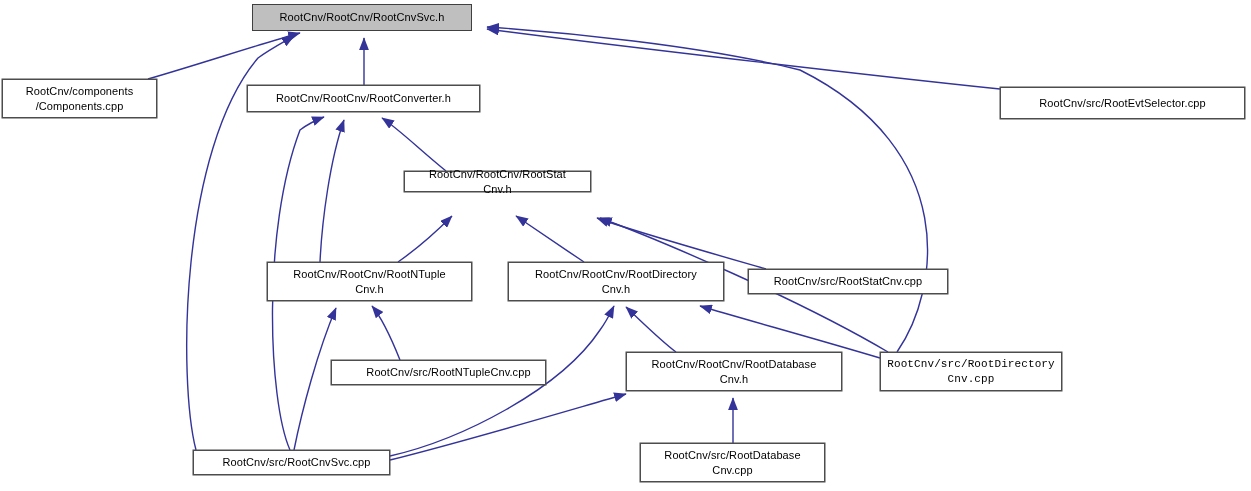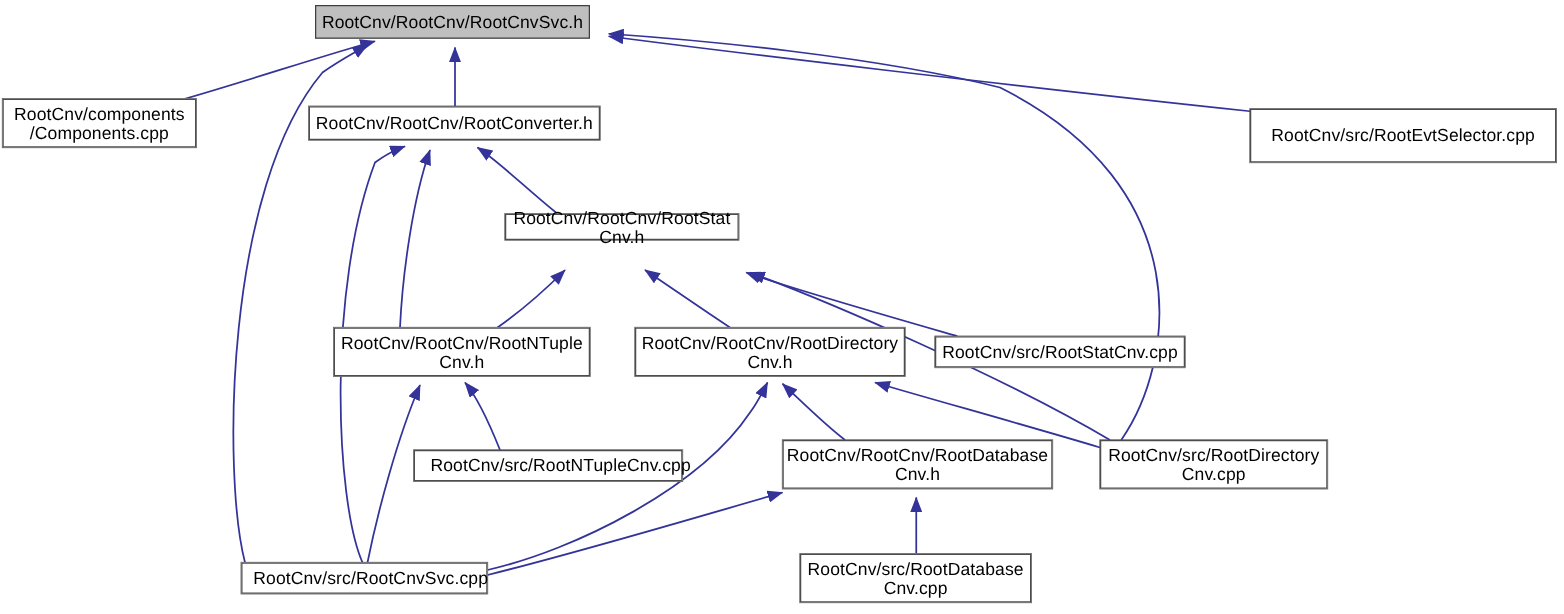--- a/index.html
+++ b/index.html
@@ -27,21 +27,21 @@
   .graph-node {
     position: absolute;
     box-sizing: border-box;
     display: flex;
     align-items: center;
     justify-content: center;
     text-align: center;
     background: #ffffff;
     border: 1px solid #000000;
     color: #000000;
-    font-size: 14px;
+    font-size: 11px;
     line-height: 15px;
     letter-spacing: 0.1px;
     white-space: pre-line;
     padding: 0 4px;
     z-index: 2;
   }
   .graph-node.highlight {
     background: #bfbfbf;
     border: 1px solid #404040;
   }
@@ -82,31 +82,31 @@
         <path d="M390,460 C470,440 570,410 626,394" fill="none" stroke="#33339a" stroke-width="1.4" marker-end="url(#arrowhead)"></path>
         <path d="M733,443 L733,398" fill="none" stroke="#33339a" stroke-width="1.4" marker-end="url(#arrowhead)"></path>
       </g>
   </svg>
 
   <div id="nodes-group">
       <div class="graph-node highlight" style="left: 252px; top: 4px; width: 220px; height: 27px;">RootCnv/RootCnv/RootCnvSvc.h</div>
       <div class="graph-node thick" style="left: 2px; top: 79px; width: 155px; height: 39px;">RootCnv/components
 /Components.cpp</div>
       <div class="graph-node thick" style="left: 247px; top: 85px; width: 233px; height: 27px;">RootCnv/RootCnv/RootConverter.h</div>
-      <div class="graph-node thick" style="left: 1000px; top: 87px; width: 245px; height: 43px;">RootCnv/src/RootEvtSelector.cpp</div>
+      <div class="graph-node thick" style="left: 1000px; top: 87px; width: 245px; height: 32px;">RootCnv/src/RootEvtSelector.cpp</div>
       <div class="graph-node thick" style="left: 404px; top: 171px; width: 187px; height: 21px;">RootCnv/RootCnv/RootStat
 Cnv.h</div>
       <div class="graph-node thick" style="left: 267px; top: 262px; width: 205px; height: 39px;">RootCnv/RootCnv/RootNTuple
 Cnv.h</div>
       <div class="graph-node thick" style="left: 508px; top: 262px; width: 216px; height: 39px;">RootCnv/RootCnv/RootDirectory
 Cnv.h</div>
       <div class="graph-node thick" style="left: 748px; top: 269px; width: 200px; height: 25px;">RootCnv/src/RootStatCnv.cpp</div>
       <div class="graph-node thick" style="left: 331px; top: 360px; width: 215px; height: 25px; padding-left: 24px;">RootCnv/src/RootNTupleCnv.cpp</div>
       <div class="graph-node thick" style="left: 626px; top: 352px; width: 216px; height: 39px;">RootCnv/RootCnv/RootDatabase
 Cnv.h</div>
-      <div class="graph-node thick" style="left: 880px; top: 352px; width: 182px; height: 39px;">RootCnv/src/RootDirectory
+      <div class="graph-node thick" style="left: 880px; top: 352px; width: 182px; height: 39px; font-family: Liberation Mono, monospace;">RootCnv/src/RootDirectory
 Cnv.cpp</div>
       <div class="graph-node thick" style="left: 193px; top: 450px; width: 197px; height: 25px; padding-left: 14px;">RootCnv/src/RootCnvSvc.cpp</div>
       <div class="graph-node thick" style="left: 640px; top: 443px; width: 185px; height: 39px;">RootCnv/src/RootDatabase
 Cnv.cpp</div>
     </div>
 
 </div>
 
 </body></html>

